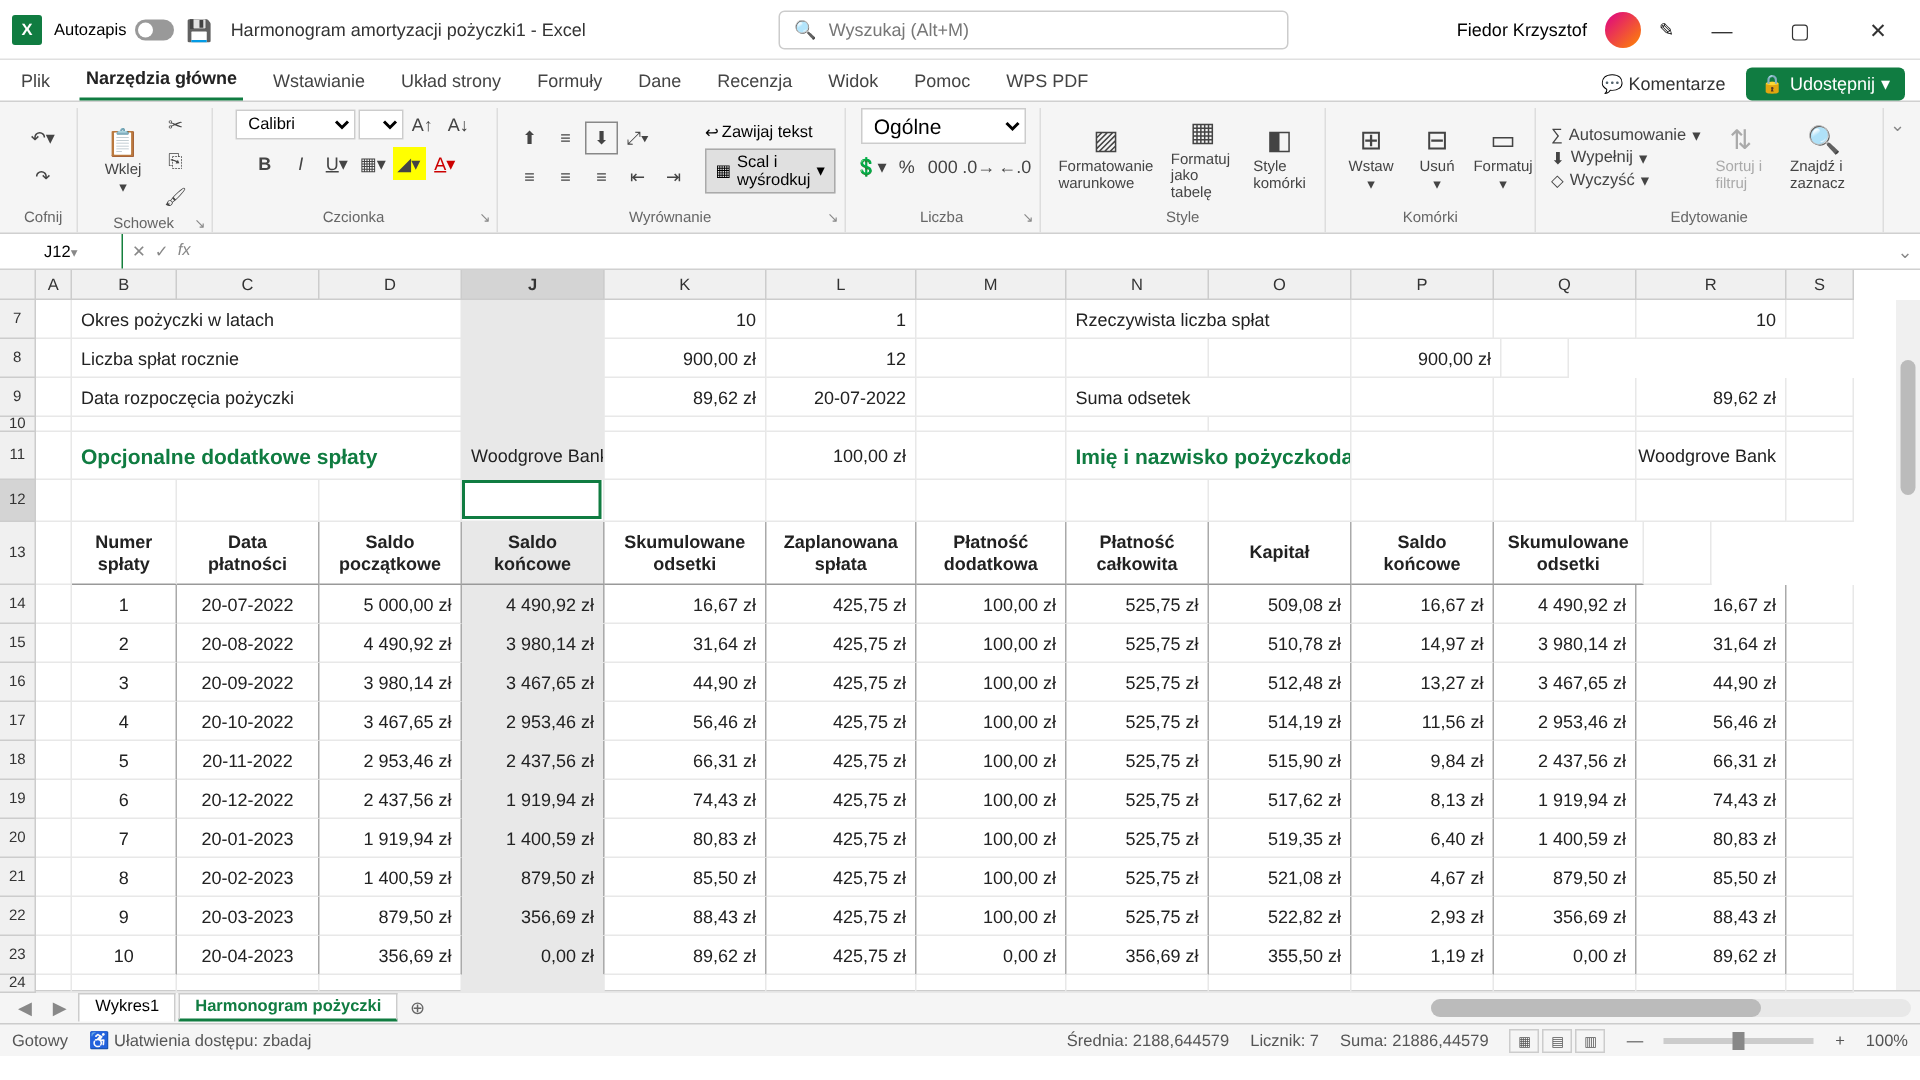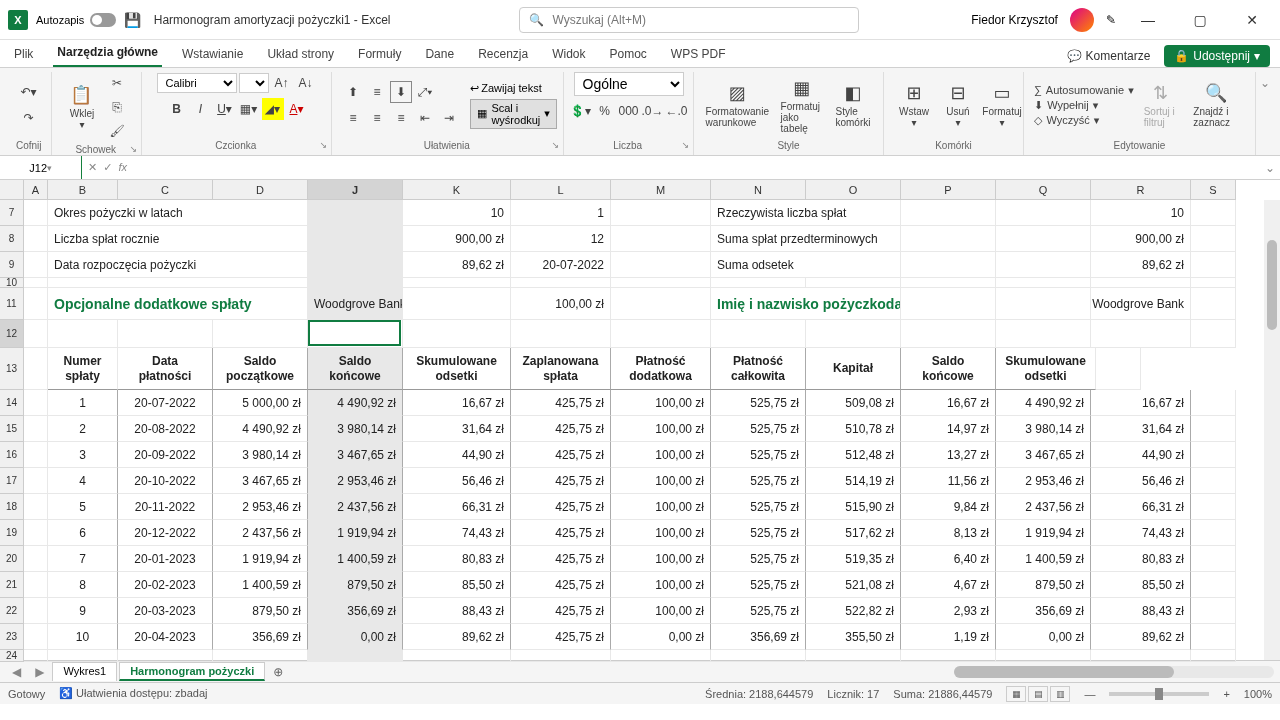--- a/index.html
+++ b/index.html
@@ -193,21 +193,21 @@
           <span class="rb-small">≡</span>
           <span class="rb-small">⇤</span>
           <span class="rb-small">⇥</span>
         </div>
       </div>
       <div class="rb-col" style="gap:4px;margin-left:6px">
         <div class="rb-row" style="font-size:11px">↩ <span>Zawijaj tekst</span></div>
         <div class="merge-btn">▦ <span>Scal i wyśrodkuj</span> ▾</div>
       </div>
     </div>
-    <div class="label"><span>Ułatwienia</span><span class="launcher">↘</span></div>
+    <div class="label"><span>Wyrównanie</span><span class="launcher">↘</span></div>
   </div>
   <div class="ribbon-group" style="width:130px">
     <div class="controls rb-col" style="gap:4px">
       <select class="num-fmt"><option>Ogólne</option></select>
       <div class="rb-row">
         <span class="rb-small">💲▾</span>
         <span class="rb-small">%</span>
         <span class="rb-small">000</span>
         <span class="rb-small">.0→</span>
         <span class="rb-small">←.0</span>
@@ -331,21 +331,20 @@
             <div class="cell right" style="width: 100px; height: 100%;">10</div>
             <div class="cell " style="width: 45px; height: 100%;"></div>
           </div>
           <div class="cell-row" style="height: 26px;">
             <div class="cell " style="width: 24px; height: 100%;"></div>
             <div class="cell " style="width: 260px; height: 100%;">Liczba spłat rocznie</div>
             <div class="cell selcol" style="width: 95px; height: 100%;"></div>
             <div class="cell right" style="width: 108px; height: 100%;">900,00 zł</div>
             <div class="cell right" style="width: 100px; height: 100%;">12</div>
             <div class="cell " style="width: 100px; height: 100%;"></div>
-            <div class="cell " style="width: 190px; height: 100%;">Suma spłat przedterminowych</div>
             <div class="cell " style="width: 95px; height: 100%;"></div>
             <div class="cell " style="width: 95px; height: 100%;"></div>
             <div class="cell right" style="width: 100px; height: 100%;">900,00 zł</div>
             <div class="cell " style="width: 45px; height: 100%;"></div>
           </div>
           <div class="cell-row" style="height: 26px;">
             <div class="cell " style="width: 24px; height: 100%;"></div>
             <div class="cell " style="width: 260px; height: 100%;">Data rozpoczęcia pożyczki</div>
             <div class="cell selcol" style="width: 95px; height: 100%;"></div>
             <div class="cell right" style="width: 108px; height: 100%;">89,62 zł</div>
@@ -611,21 +610,21 @@
   <div class="hscroll">
       <div class="thumb"></div>
     </div>
 </div>
 
 <div class="statusbar">
   <span>Gotowy</span>
   <span>♿ <span>Ułatwienia dostępu: zbadaj</span></span>
   <span class="sep"></span>
   <span>Średnia: 2188,644579</span>
-  <span>Licznik: 17</span>
+  <span>Licznik: 7</span>
   <span>Suma: 21886,44579</span>
   <div class="views">
     <div class="viewbtn">▦</div>
     <div class="viewbtn">▤</div>
     <div class="viewbtn">▥</div>
   </div>
   <span>—</span>
   <div class="zoom-slider">
       <div class="tk"></div>
     </div>

